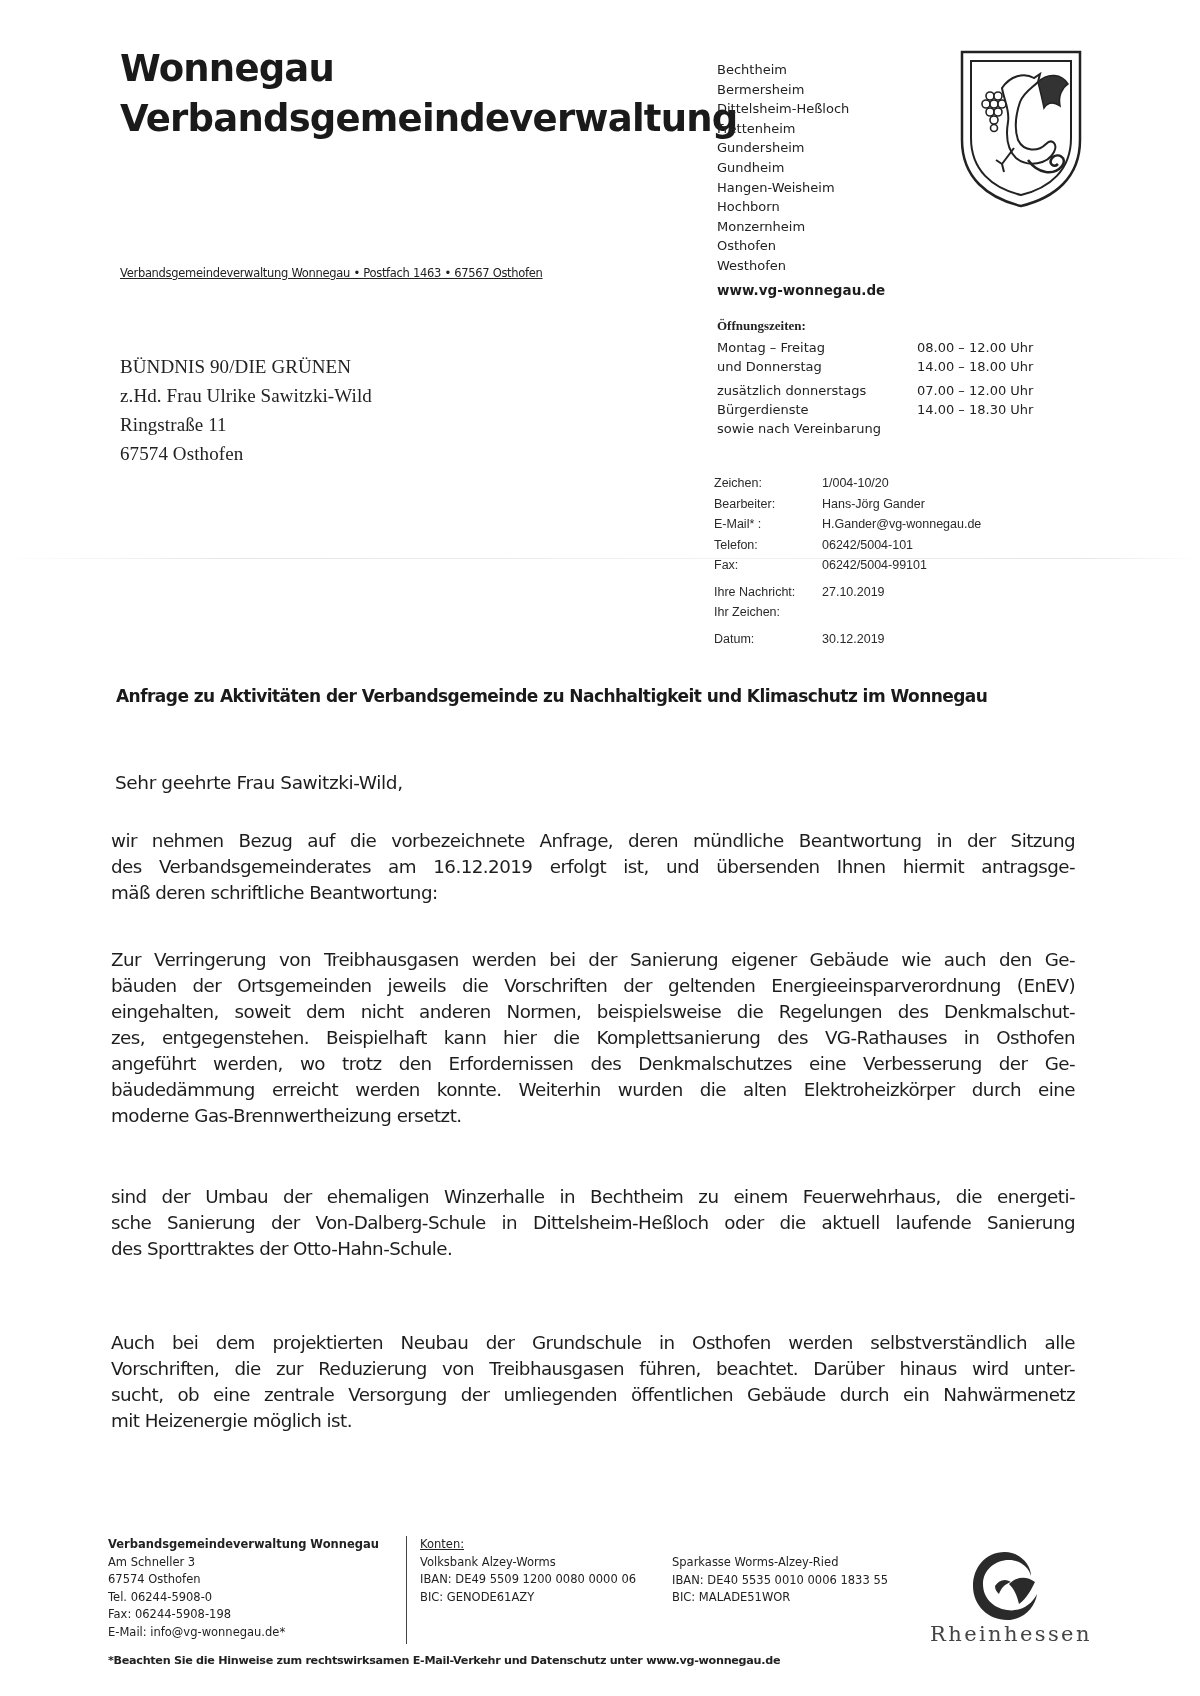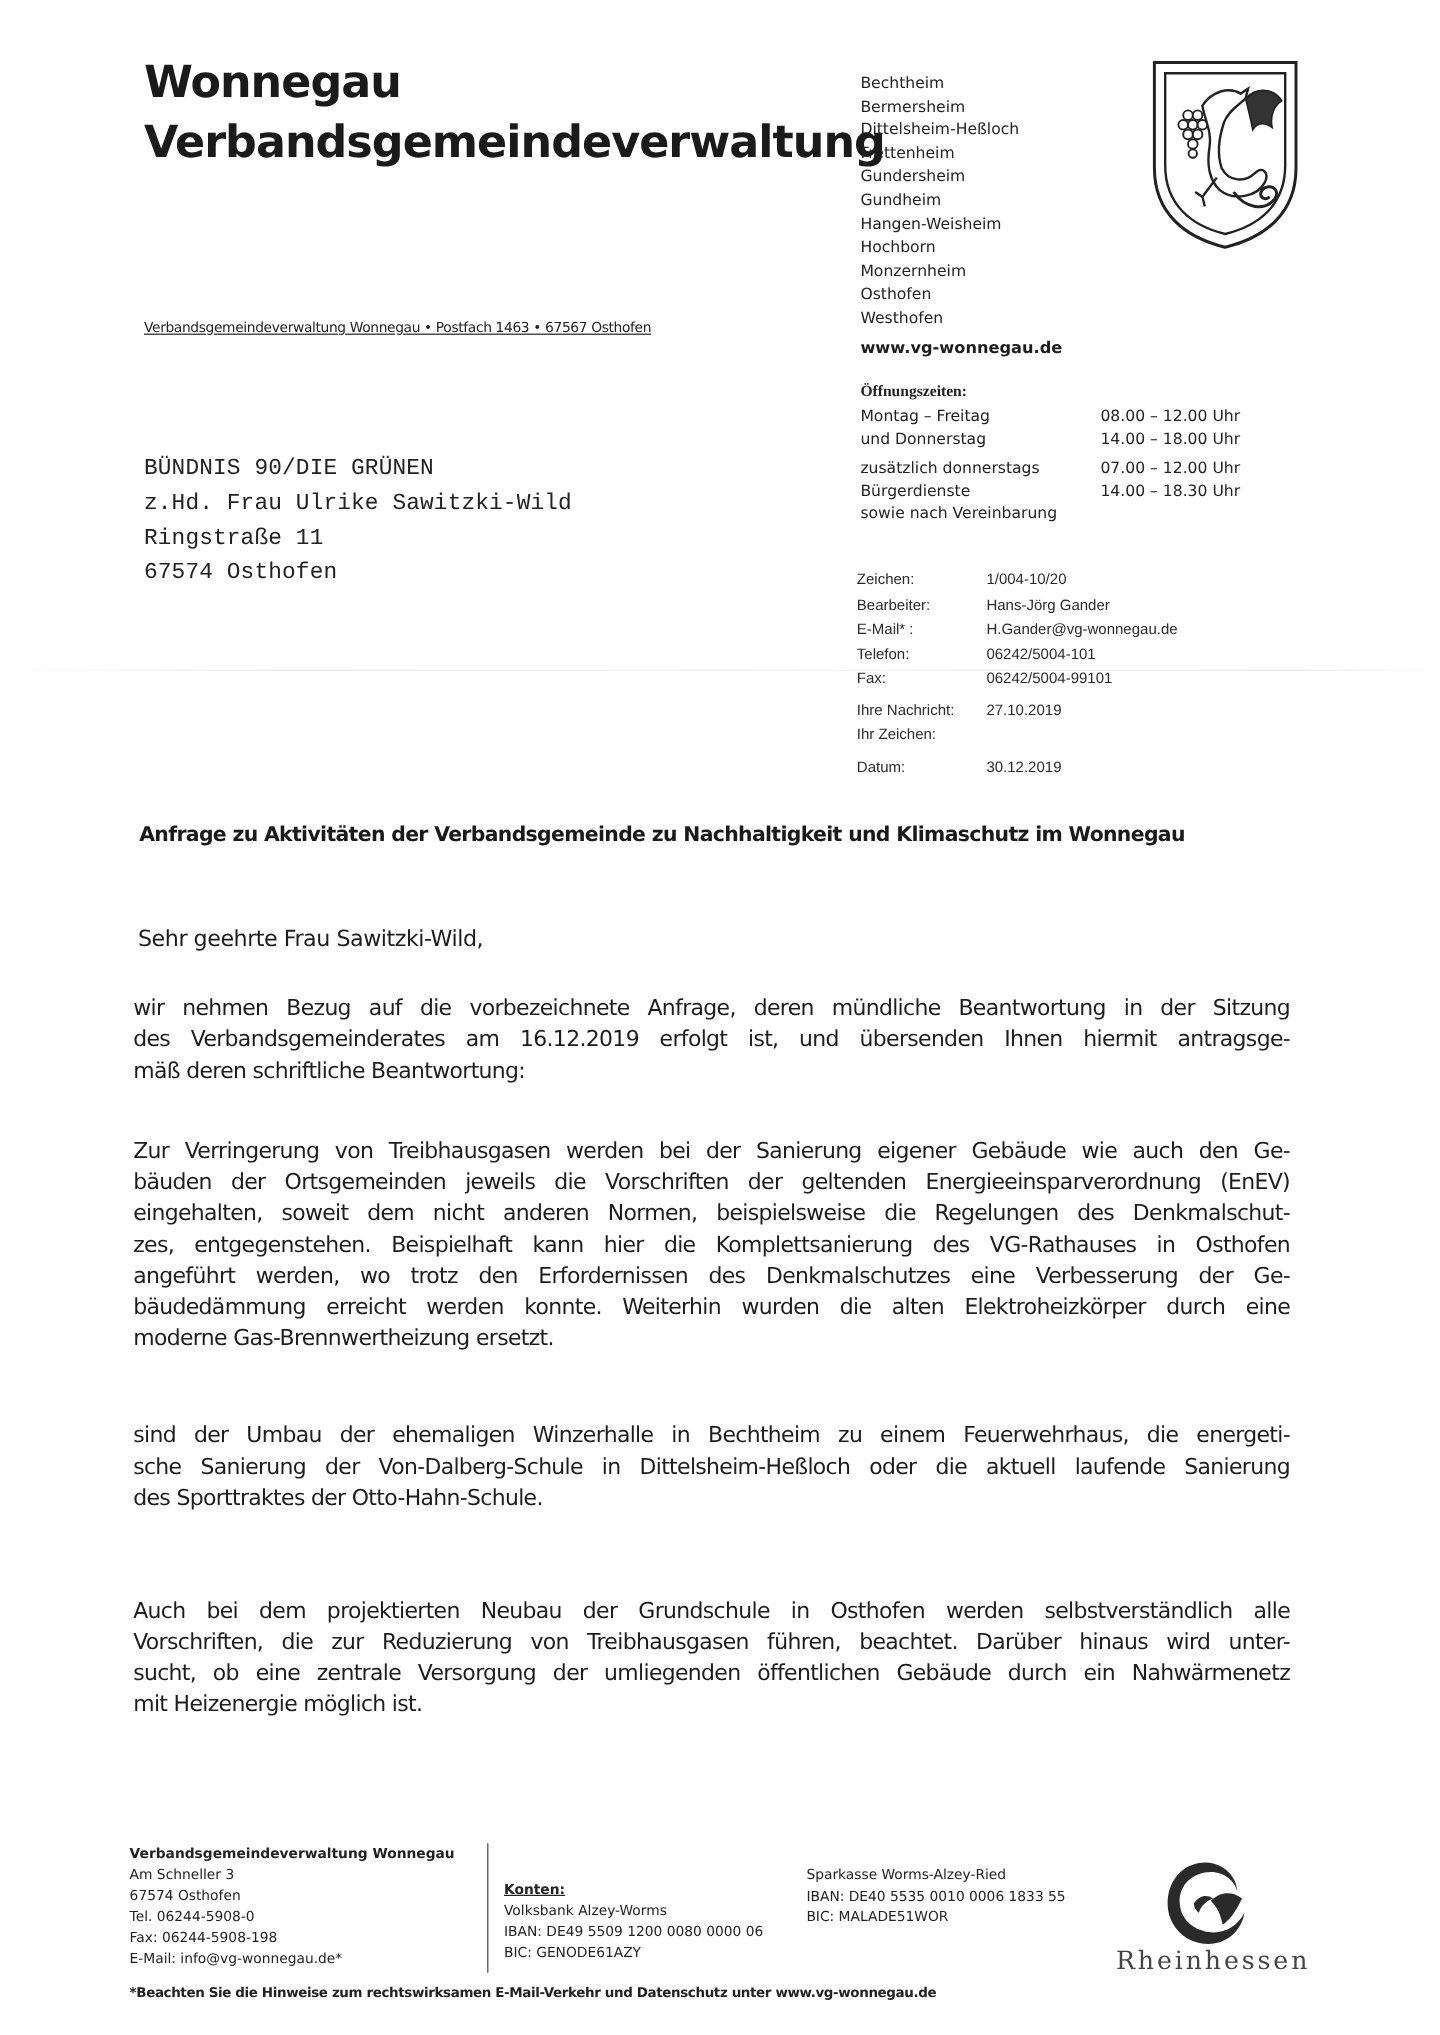--- a/index.html
+++ b/index.html
@@ -9,35 +9,35 @@
   .return-addr { left: 120px; top: 266px; font-family: "DejaVu Sans", sans-serif; font-size: 11.5px; text-decoration: underline; letter-spacing: -0.3px; color: #222; }
   .members { left: 717px; top: 60px; font-family: "DejaVu Sans", sans-serif; font-size: 13px; line-height: 19.6px; color: #222; }
   .members div { white-space: nowrap; }
   .website-bold { left: 717px; top: 282px; font-family: "DejaVu Sans", sans-serif; font-weight: bold; font-size: 13.5px; color: #1d1d1d; }
   .crest { left: 958px; top: 48px; width: 126px; height: 162px; }
   .hours-title { left: 717px; top: 318px; font-family: Liberation Serif, serif; font-weight: bold; font-size: 13px; color: #222; }
   .hours { left: 717px; top: 338px; font-family: "DejaVu Sans", sans-serif; font-size: 13px; color: #222; }
   .hours .row { display: flex; height: 19px; line-height: 19px; }
   .hours .row .lbl { width: 200px; }
   .hours .gap { height: 5px; }
-  .recipient { left: 120px; top: 352px; font-family: Liberation Mono, monospace; font-size: 19px; line-height: 29px; color: #222; letter-spacing: 0.1px; margin-top: 24px; }
+  .recipient { left: 120px; top: 352px; font-family: Liberation Serif, serif; font-size: 19px; line-height: 29px; color: #222; letter-spacing: 0.1px; }
   .ref { left: 714px; top: 473px; font-family: "Liberation Sans", sans-serif; font-size: 12.5px; color: #2a2a2a; }
   .ref .row { display: flex; height: 20.5px; line-height: 20.5px; }
   .ref .row .lbl { width: 108px; }
   .ref .gap { height: 6px; }
   .subject { left: 116px; top: 686px; font-family: "DejaVu Sans", sans-serif; font-weight: bold; font-size: 17px; letter-spacing: -0.55px; color: #1a1a1a; white-space: nowrap; }
   .salutation { left: 115px; top: 772px; font-family: "DejaVu Sans", sans-serif; font-size: 18.5px; letter-spacing: -0.4px; color: #1d1d1d; }
   .para { left: 111px; width: 964px; font-family: "DejaVu Sans", sans-serif; font-size: 18.3px; line-height: 26px; letter-spacing: -0.55px; color: #1d1d1d; text-align: justify; text-align-last: left; }
   .para .ln { display: block; text-align: justify; text-align-last: justify; white-space: nowrap; }
   .para .ln.last { text-align-last: left; }
   .footer-col1 { left: 108px; top: 1536px; font-family: "DejaVu Sans", sans-serif; font-size: 11.5px; line-height: 17.5px; color: #222; }
   .footer-col1 .bold { font-weight: bold; }
   .footer-divider { left: 406px; top: 1536px; width: 1px; height: 108px; background: #444; }
   .footer-col2 { left: 420px; top: 1536px; font-family: "DejaVu Sans", sans-serif; font-size: 11.5px; line-height: 17.5px; color: #222; }
-  .footer-col2 .bold { font-weight: bold; text-decoration: underline; margin-top: 30px; }
+  .footer-col2 .bold { font-weight: normal; text-decoration: underline; }
   .footer-col3 { left: 672px; top: 1554px; font-family: "DejaVu Sans", sans-serif; font-size: 11.5px; line-height: 17.5px; color: #222; }
   .rh-logo { left: 965px; top: 1546px; width: 80px; height: 80px; }
   .rh-text { left: 930px; top: 1622px; font-family: "DejaVu Serif", serif; font-size: 21px; letter-spacing: 2.4px; color: #444; }
   .footnote { left: 108px; top: 1654px; font-family: "DejaVu Sans", sans-serif; font-weight: bold; font-size: 11.2px; letter-spacing: -0.3px; color: #222; white-space: nowrap; }
   .fold { left: 0; top: 558px; width: 1200px; height: 1px; background: linear-gradient(90deg, rgba(0,0,0,0) 0%, rgba(0,0,0,0.1) 20%, rgba(0,0,0,0.05) 60%, rgba(0,0,0,0.1) 90%, rgba(0,0,0,0) 100%); }
 </style>
 </head>
 <body>
 
 <div class="abs fold"></div>

